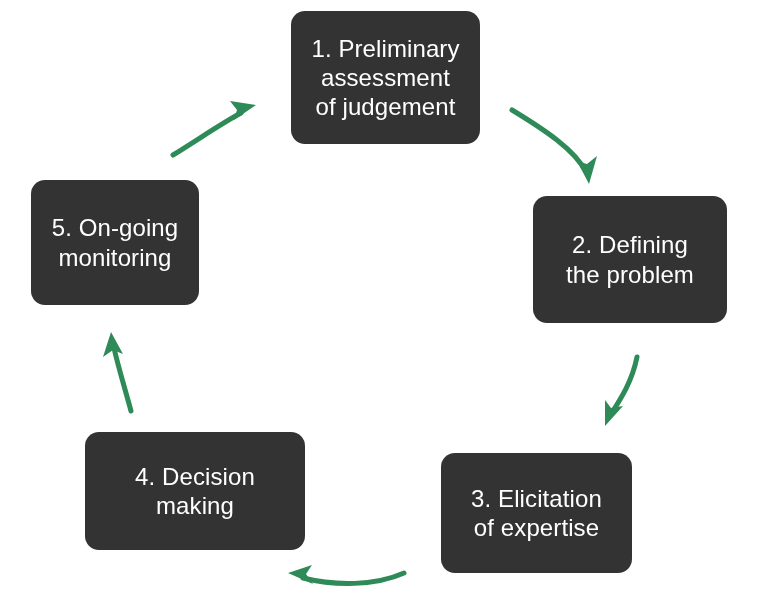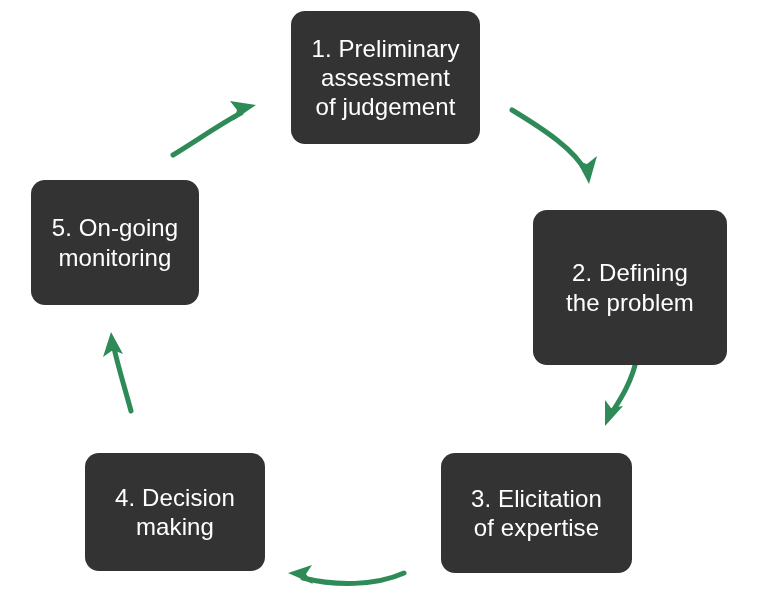--- a/index.html
+++ b/index.html
@@ -40,23 +40,23 @@
     font-size: 24px;
     font-weight: 400;
     padding: 4px 10px;
     letter-spacing: 0.1px;
   }
   .step-label {
     display: block;
     white-space: pre-line;
   }
   #step-box-1 { left: 291px; top: 11px;  width: 189px; height: 133px; }
-  #step-box-2 { left: 533px; top: 210px; width: 194px; height: 155px; }
+  #step-box-2 { left: 533px; top: 196px; width: 194px; height: 127px; }
   #step-box-3 { left: 441px; top: 453px; width: 191px; height: 120px; }
-  #step-box-4 { left: 85px;  top: 453px; width: 180px; height: 118px; }
+  #step-box-4 { left: 85px;  top: 432px; width: 220px; height: 118px; }
   #step-box-5 { left: 31px;  top: 180px; width: 168px; height: 125px; }
 </style>
 </head>
 <body>
 
 <div id="diagram-canvas">
 
   <svg class="arrow-layer" viewBox="0 0 757 603" width="757" height="603" xmlns="http://www.w3.org/2000/svg">
 
     <g>

